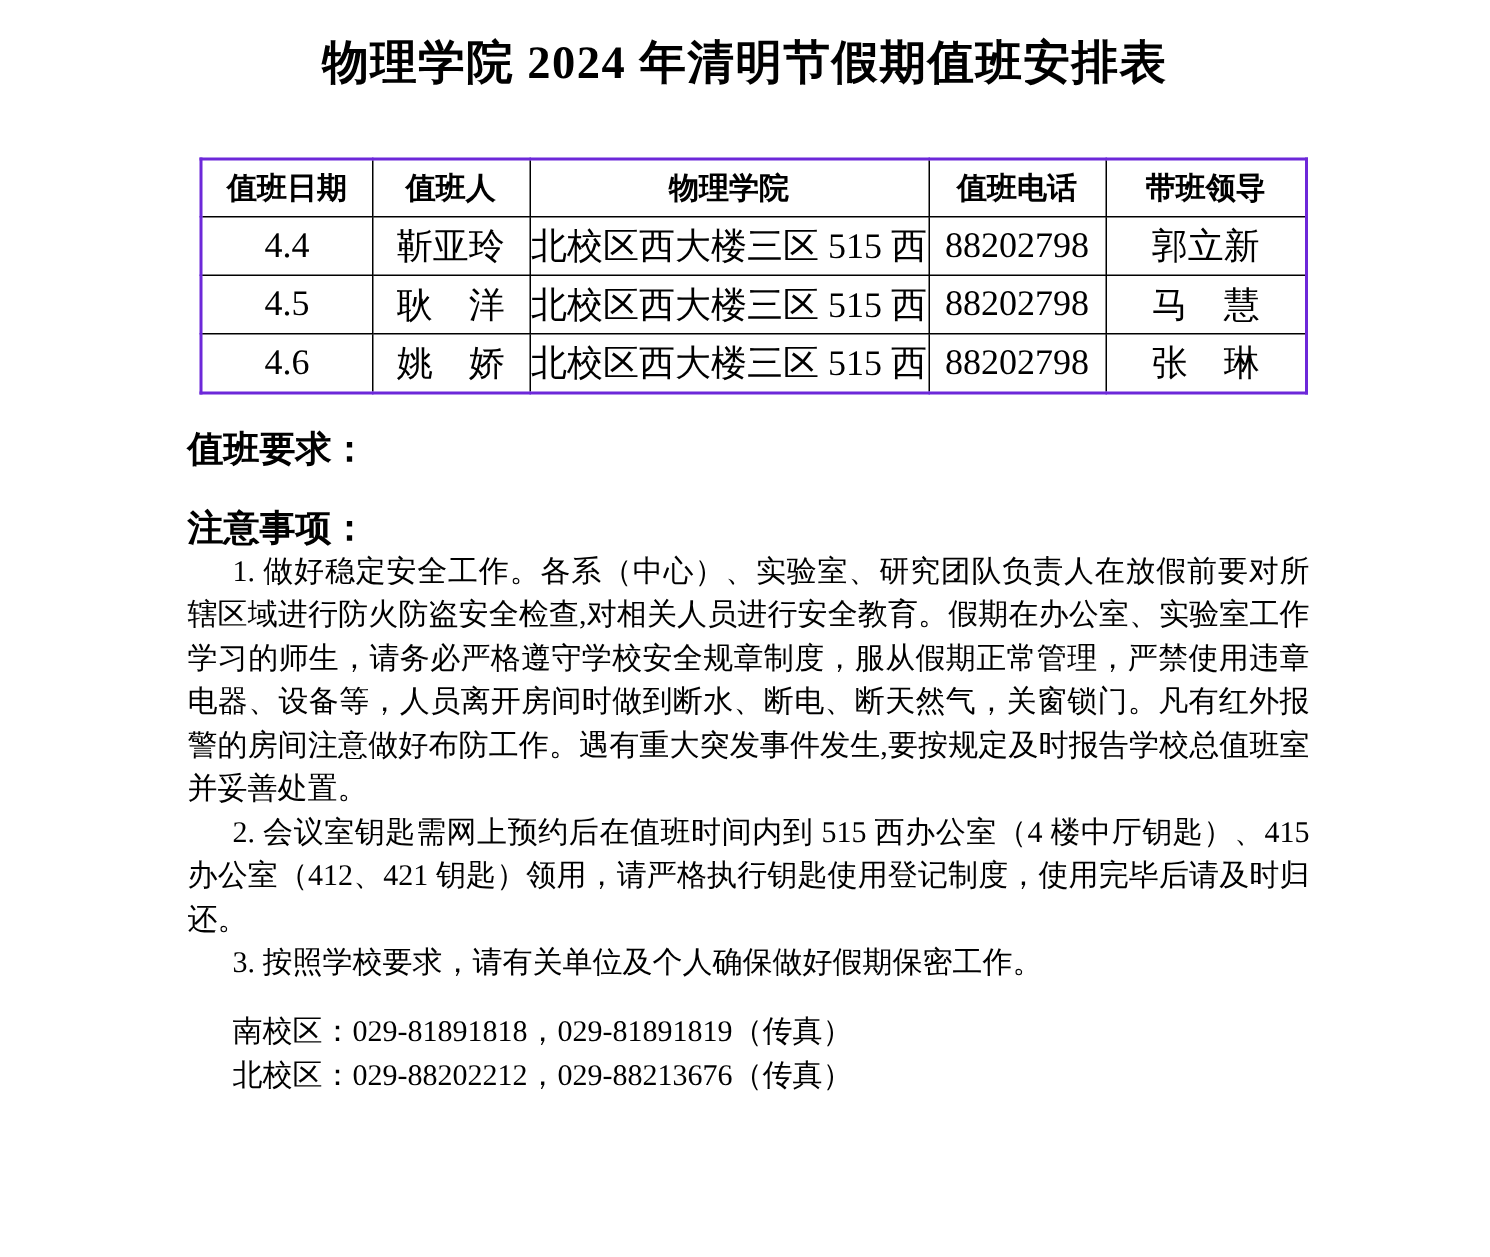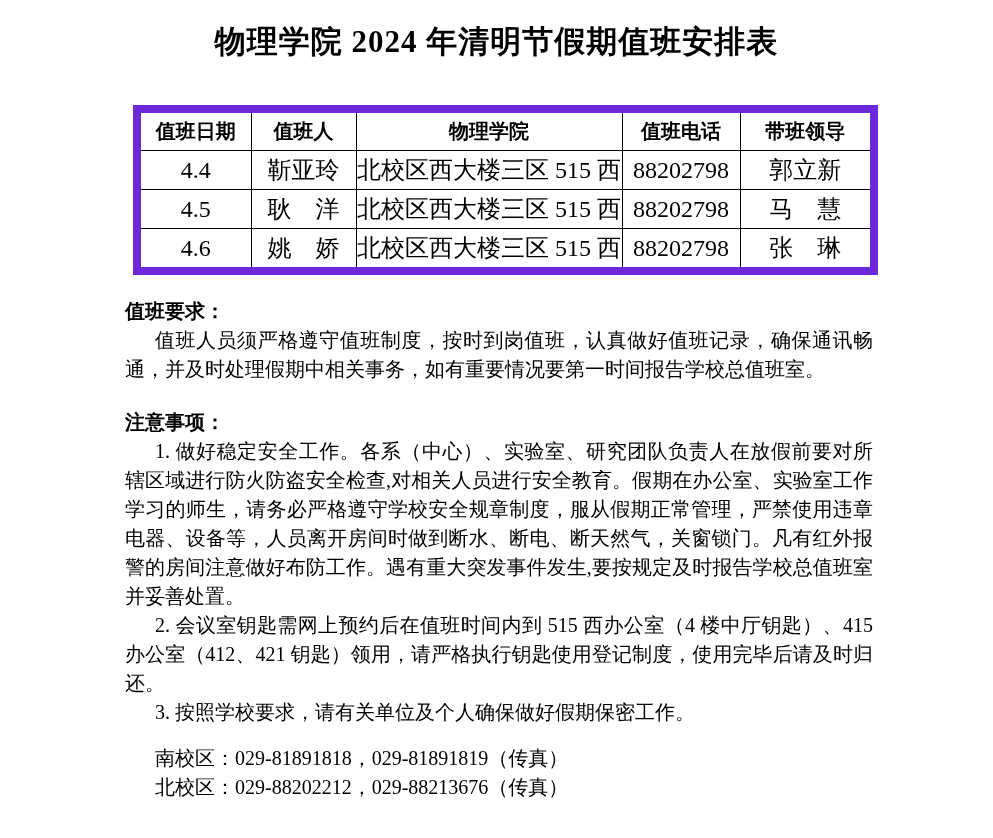--- a/index.html
+++ b/index.html
@@ -20,21 +20,21 @@
     line-height: 38px;
     font-weight: bold;
     letter-spacing: 1px;
     font-family: "Liberation Serif", "DejaVu Serif", serif;
   }
   table.duty {
     border-collapse: collapse;
     table-layout: fixed;
     margin: 44px 16px 0 133px;
     width: 737px;
-    border: 8px solid #6d28d9;
+    border: 2px solid #6d28d9;
   }
   table.duty th, table.duty td {
     border: 1px solid #000000;
     text-align: center;
     vertical-align: middle;
     padding: 0;
     overflow: hidden;
     white-space: nowrap;
   }
   table.duty th {
@@ -50,21 +50,21 @@
   }
   .body-text {
     margin: 22px 0 0 125px;
     width: 748px;
     font-size: 20px;
     line-height: 29px;
     text-align: justify;
   }
   .section-heading {
     margin: 0;
-    font-size: 20px;
+    font-size: 24px;
     line-height: 29px;
     font-weight: bold;
     text-align: left;
     font-family: "Liberation Sans", "DejaVu Sans", sans-serif;
   }
   .mt-section { margin-top: 24px; }
   .body-text p { margin: 0; }
   .para-indent { text-indent: 30px; }
   .contact-block { margin-top: 17px; padding-left: 30px; }
   .contact-block p { text-indent: 0; text-align: left; }
@@ -114,21 +114,20 @@
         <td>北校区西大楼三区 515 西</td>
         <td>88202798</td>
         <td>张　琳</td>
       </tr>
     </tbody>
   </table>
 
   <div class="body-text">
 
     <h2 class="section-heading">值班要求：</h2>
-    <p class="para-indent">值班人员须严格遵守值班制度，按时到岗值班，认真做好值班记录，确保通讯畅通，并及时处理假期中相关事务，如有重要情况要第一时间报告学校总值班室。</p>
 
     <h2 class="section-heading mt-section">注意事项：</h2>
     <p class="para-indent">1. 做好稳定安全工作。各系（中心）、实验室、研究团队负责人在放假前要对所辖区域进行防火防盗安全检查,对相关人员进行安全教育。假期在办公室、实验室工作学习的师生，请务必严格遵守学校安全规章制度，服从假期正常管理，严禁使用违章电器、设备等，人员离开房间时做到断水、断电、断天然气，关窗锁门。凡有红外报警的房间注意做好布防工作。遇有重大突发事件发生,要按规定及时报告学校总值班室并妥善处置。</p>
     <p class="para-indent">2. 会议室钥匙需网上预约后在值班时间内到 515 西办公室（4 楼中厅钥匙）、415 办公室（412、421 钥匙）领用，请严格执行钥匙使用登记制度，使用完毕后请及时归还。</p>
     <p class="para-indent">3. 按照学校要求，请有关单位及个人确保做好假期保密工作。</p>
 
     <div class="contact-block">
       <p>南校区：029-81891818，029-81891819（传真）</p>
       <p>北校区：029-88202212，029-88213676（传真）</p>
     </div>

